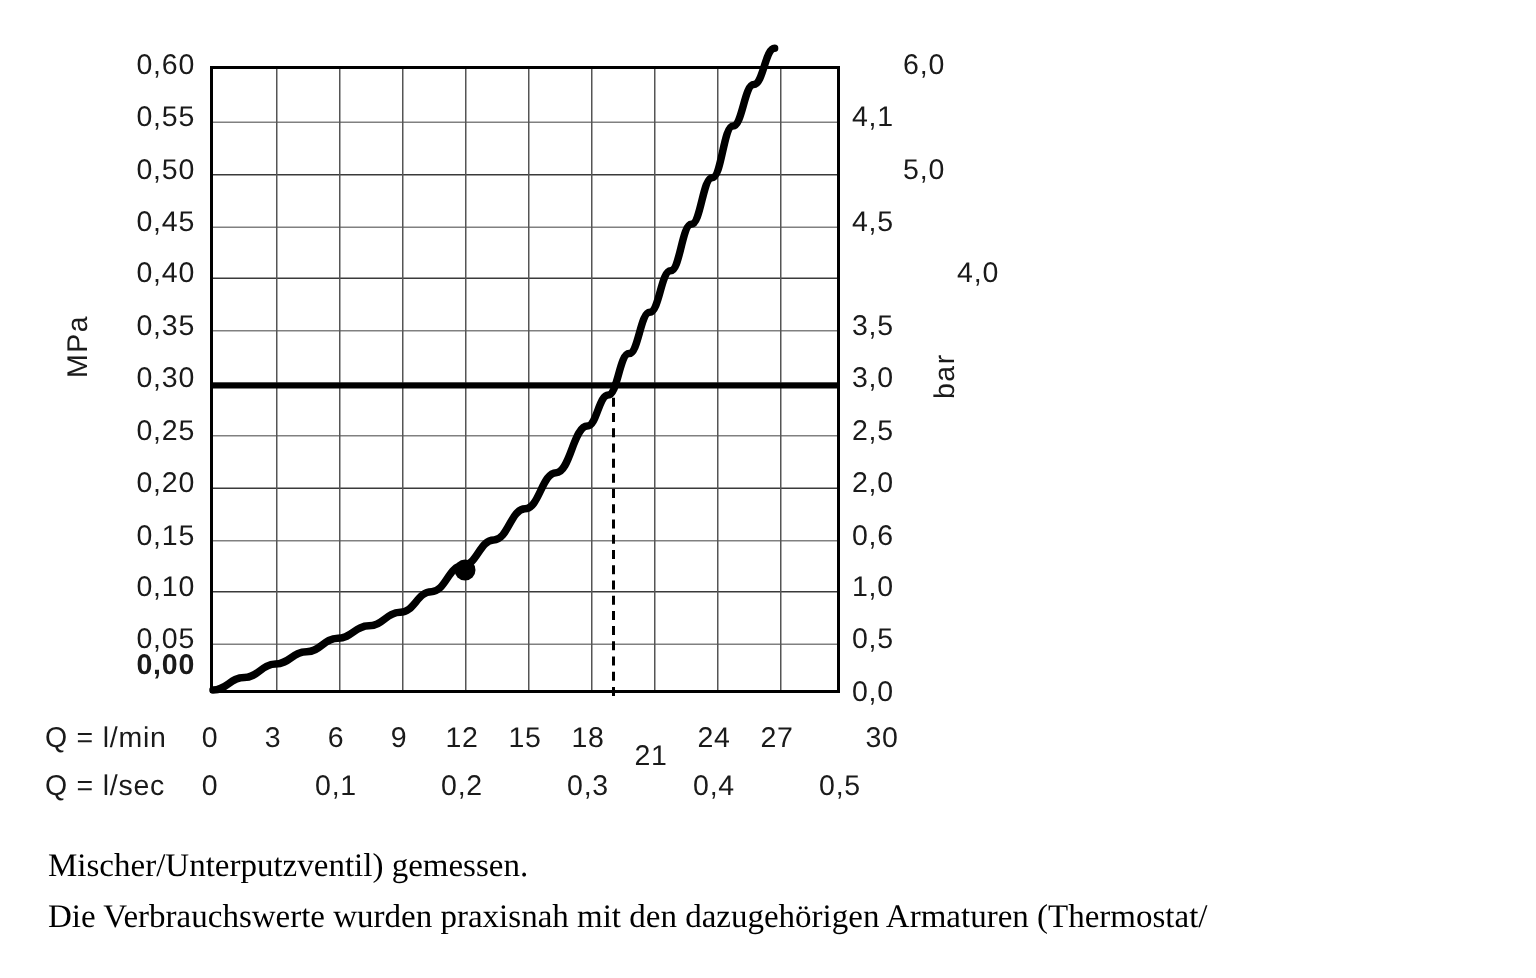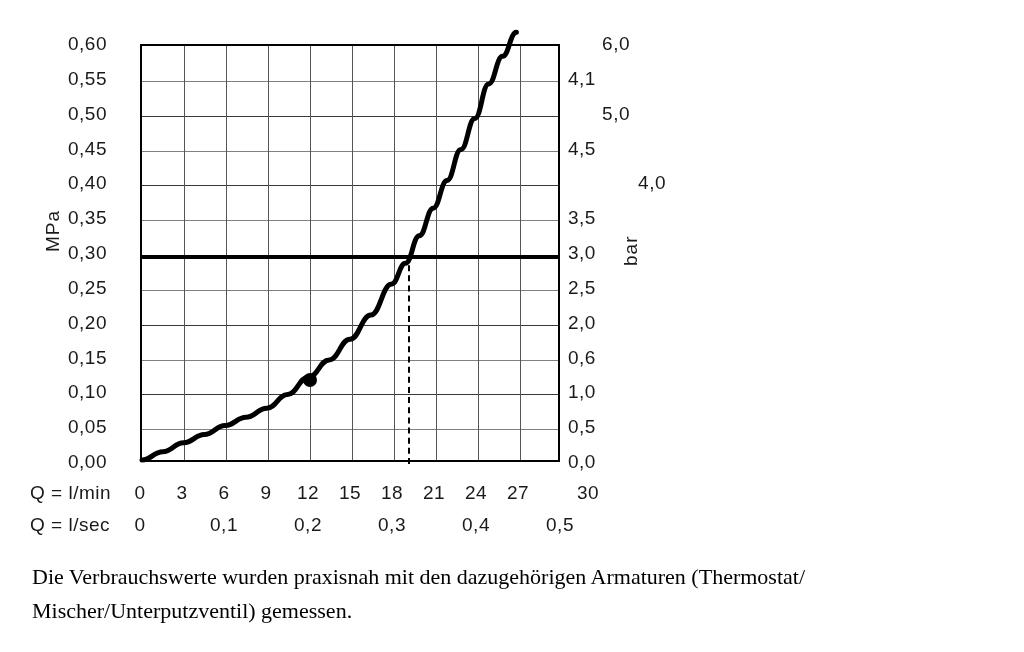--- a/index.html
+++ b/index.html
@@ -81,21 +81,21 @@
     border-radius: 50%;
     background: #000;
     transform: translate(-50%, -50%);
   }
 
   
   .ytick {
     position: absolute;
     right: 0;
     width: 62px;
-    text-align: left;
+    text-align: right;
     font-size: 19px;
     letter-spacing: 0.5px;
     transform: translateY(-50%);
     color: #1a1a1a;
   }
   .ytick-left { right: auto; }
 
   .ylabel-left {
     position: absolute;
     left: 42px;
@@ -152,21 +152,21 @@
 </style>
 </head>
 <body>
 
 <div id="chart-figure">
 
   <div class="ylabel-left">MPa</div>
   <div class="ylabel-right">bar</div>
 
   <div id="ytick-left-container">
-      <div class="ytick ytick-left" style="left: 68px; top: 462px;">0,00</div>
+      <div class="ytick ytick-left" style="left: 68px; top: 444px; font-weight: bold;">0,00</div>
       <div class="ytick ytick-left" style="left: 68px; top: 427.167px;">0,05</div>
       <div class="ytick ytick-left" style="left: 68px; top: 392.333px;">0,10</div>
       <div class="ytick ytick-left" style="left: 68px; top: 357.5px;">0,15</div>
       <div class="ytick ytick-left" style="left: 68px; top: 322.667px;">0,20</div>
       <div class="ytick ytick-left" style="left: 68px; top: 287.833px;">0,25</div>
       <div class="ytick ytick-left" style="left: 68px; top: 253px;">0,30</div>
       <div class="ytick ytick-left" style="left: 68px; top: 218.167px;">0,35</div>
       <div class="ytick ytick-left" style="left: 68px; top: 183.333px;">0,40</div>
       <div class="ytick ytick-left" style="left: 68px; top: 148.5px;">0,45</div>
       <div class="ytick ytick-left" style="left: 68px; top: 113.667px;">0,50</div>
@@ -226,33 +226,33 @@
 
   <div class="xaxis-row" id="xaxis-row-0" style="top: 482px;">
     <span class="row-label">Q = l/min</span>
   <span class="xtick" style="left: 140px;">0</span>
       <span class="xtick" style="left: 182px;">3</span>
       <span class="xtick" style="left: 224px;">6</span>
       <span class="xtick" style="left: 266px;">9</span>
       <span class="xtick" style="left: 308px;">12</span>
       <span class="xtick" style="left: 350px;">15</span>
       <span class="xtick" style="left: 392px;">18</span>
-      <span class="xtick" style="left: 434px;">21</span>
+      <span class="xtick" style="left: 434px; margin-top: 12px;">21</span>
       <span class="xtick" style="left: 476px;">24</span>
       <span class="xtick" style="left: 518px;">27</span>
       <span class="xtick" style="left: 588px;">30</span>
     </div>
   <div class="xaxis-row" id="xaxis-row-1" style="top: 514px;">
     <span class="row-label">Q = l/sec</span>
   <span class="xtick" style="left: 140px;">0</span>
       <span class="xtick" style="left: 224px;">0,1</span>
       <span class="xtick" style="left: 308px;">0,2</span>
       <span class="xtick" style="left: 392px;">0,3</span>
       <span class="xtick" style="left: 476px;">0,4</span>
       <span class="xtick" style="left: 560px;">0,5</span>
     </div>
 
 </div>
 
 <div id="caption">
+  <div>Mischer/Unterputzventil) gemessen.</div>
   <div>Die Verbrauchswerte wurden praxisnah mit den dazugehörigen Armaturen (Thermostat/</div>
-  <div>Mischer/Unterputzventil) gemessen.</div>
 </div>
 
 </body></html>

